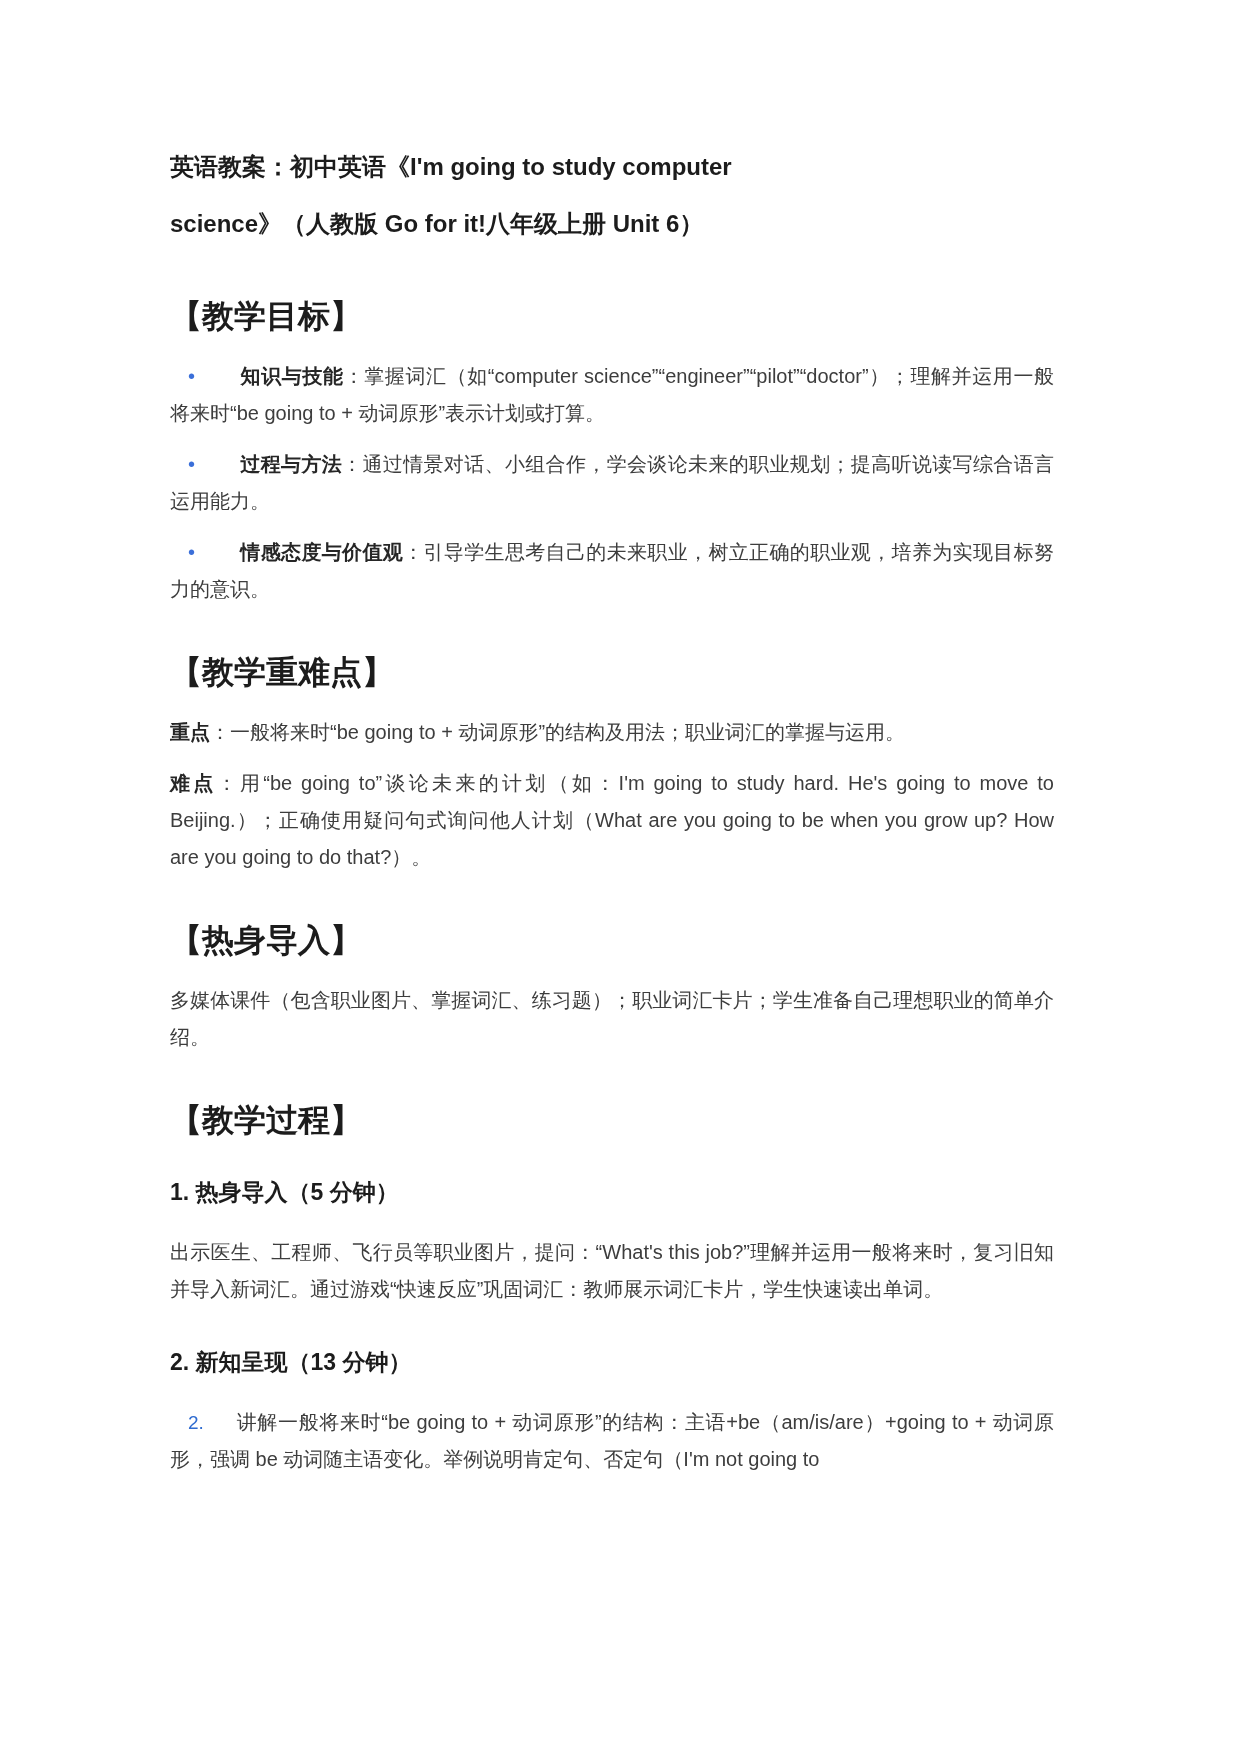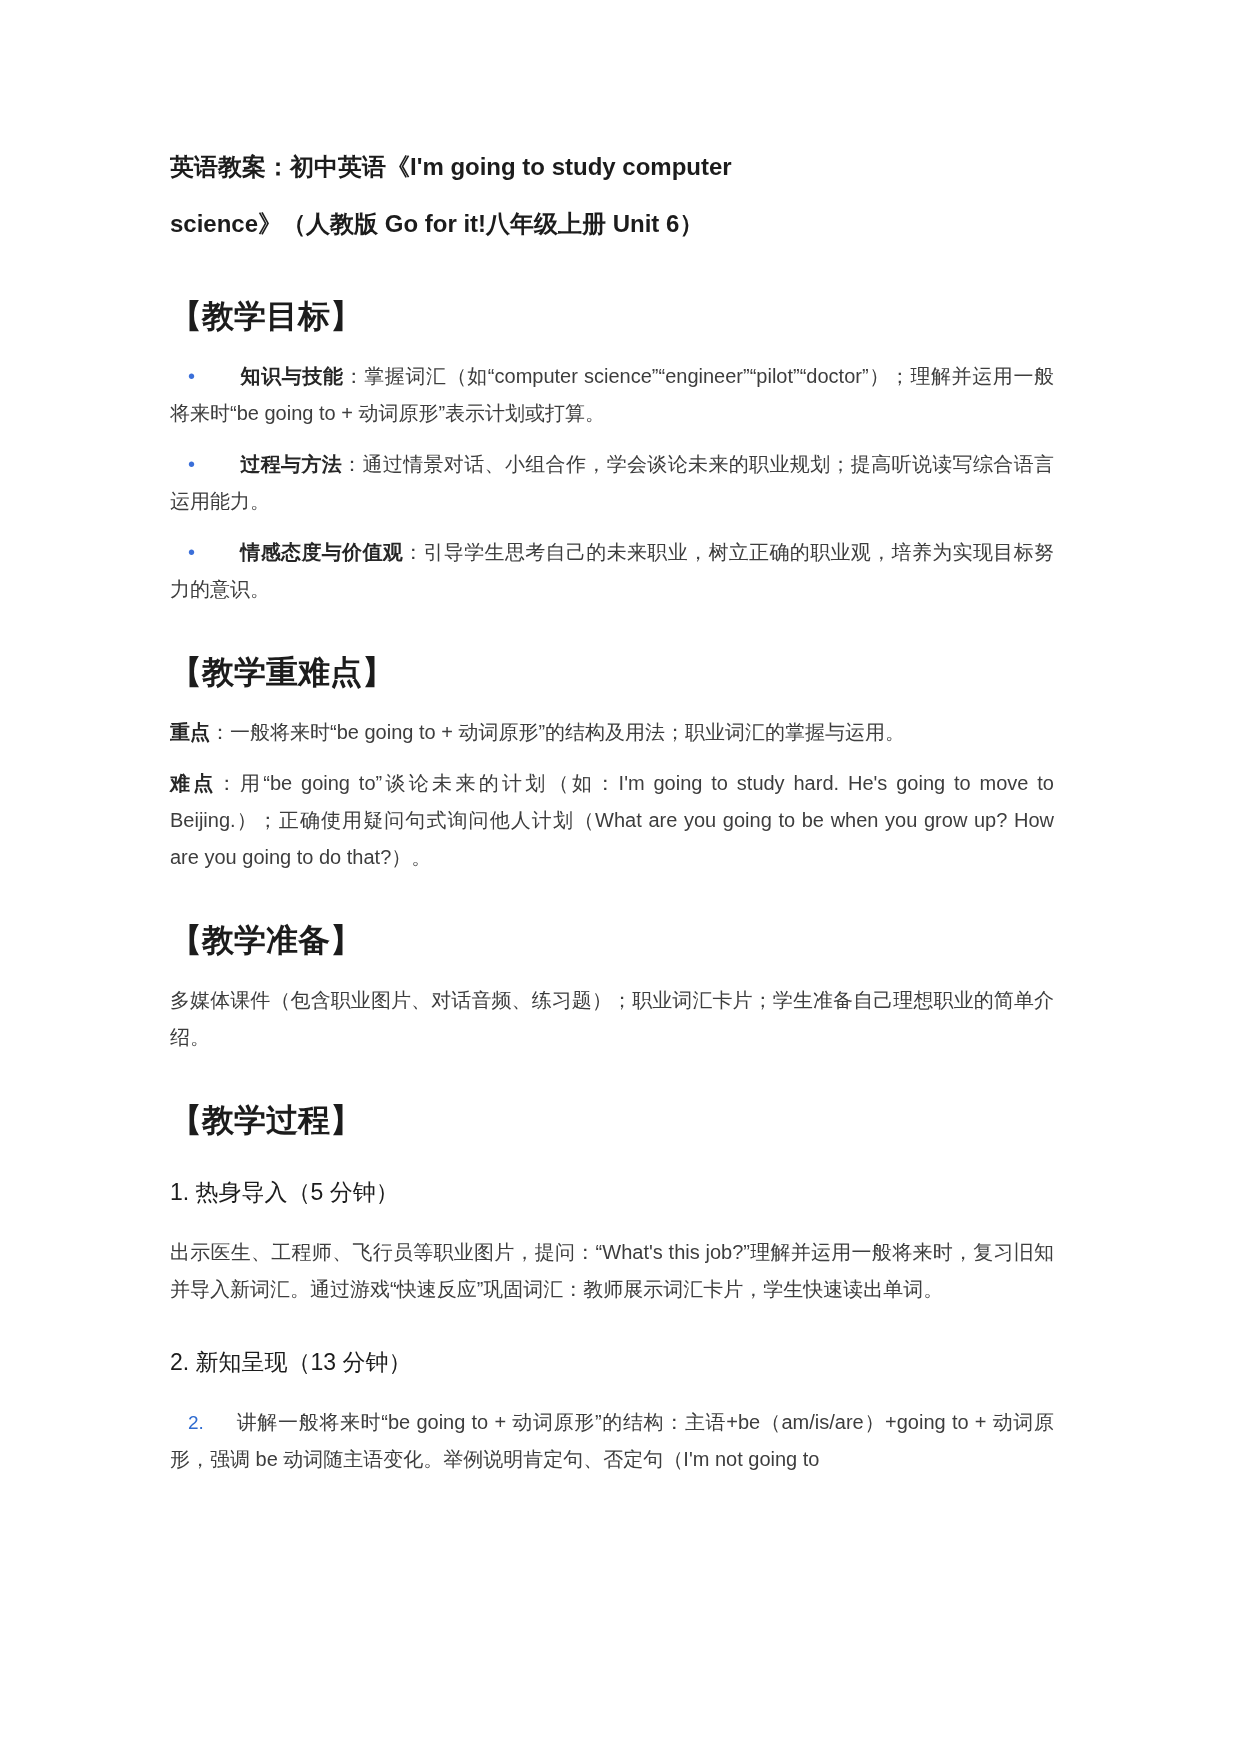--- a/index.html
+++ b/index.html
@@ -27,21 +27,21 @@
   h2.sec {
     font-size: 32px;
     line-height: 36px;
     font-weight: 700;
     color: var(--heading-text, #1c1c1c);
     margin: 46px 0 24px 0;
   }
   h3.step {
     font-size: 23px;
     line-height: 32px;
-    font-weight: 400;
+    font-weight: 700;
     color: var(--heading-text, #1c1c1c);
     margin: 38px 0 26px 0;
   }
   p.body {
     font-size: 20px;
     line-height: 37px;
     color: var(--body-text, #3d3d3d);
     margin: 0 16px 14px 0;
     text-align: justify;
   }
@@ -82,23 +82,23 @@
   <p class="body li"><span class="marker bullet-marker">•</span><span class="b">过程与方法</span><span>：通过情景对话、小组合作，学会谈论未来的职业规划；提高听说读写综合语言运用能力。</span></p>
 
   <p class="body li"><span class="marker bullet-marker">•</span><span class="b">情感态度与价值观</span><span>：引导学生思考自己的未来职业，树立正确的职业观，培养为实现目标努力的意识。</span></p>
 
   <h2 class="sec">【教学重难点】</h2>
 
   <p class="body"><span class="b">重点</span><span>：一般将来时“be going to + 动词原形”的结构及用法；职业词汇的掌握与运用。</span></p>
 
   <p class="body"><span class="b">难点</span><span>：用“be going to”谈论未来的计划（如：I'm going to study hard. He's going to move to Beijing.）；正确使用疑问句式询问他人计划（What are you going to be when you grow up? How are you going to do that?）。</span></p>
 
-  <h2 class="sec">【教学准备】</h2>
+  <h2 class="sec">【热身导入】</h2>
 
-  <p class="body">多媒体课件（包含职业图片、对话音频、练习题）；职业词汇卡片；学生准备自己理想职业的简单介绍。</p>
+  <p class="body">多媒体课件（包含职业图片、掌握词汇、练习题）；职业词汇卡片；学生准备自己理想职业的简单介绍。</p>
 
   <h2 class="sec">【教学过程】</h2>
 
   <h3 class="step">1. 热身导入（5 分钟）</h3>
 
   <p class="body">出示医生、工程师、飞行员等职业图片，提问：“What's this job?”理解并运用一般将来时，复习旧知并导入新词汇。通过游戏“快速反应”巩固词汇：教师展示词汇卡片，学生快速读出单词。</p>
 
   <h3 class="step">2. 新知呈现（13 分钟）</h3>
 
 

